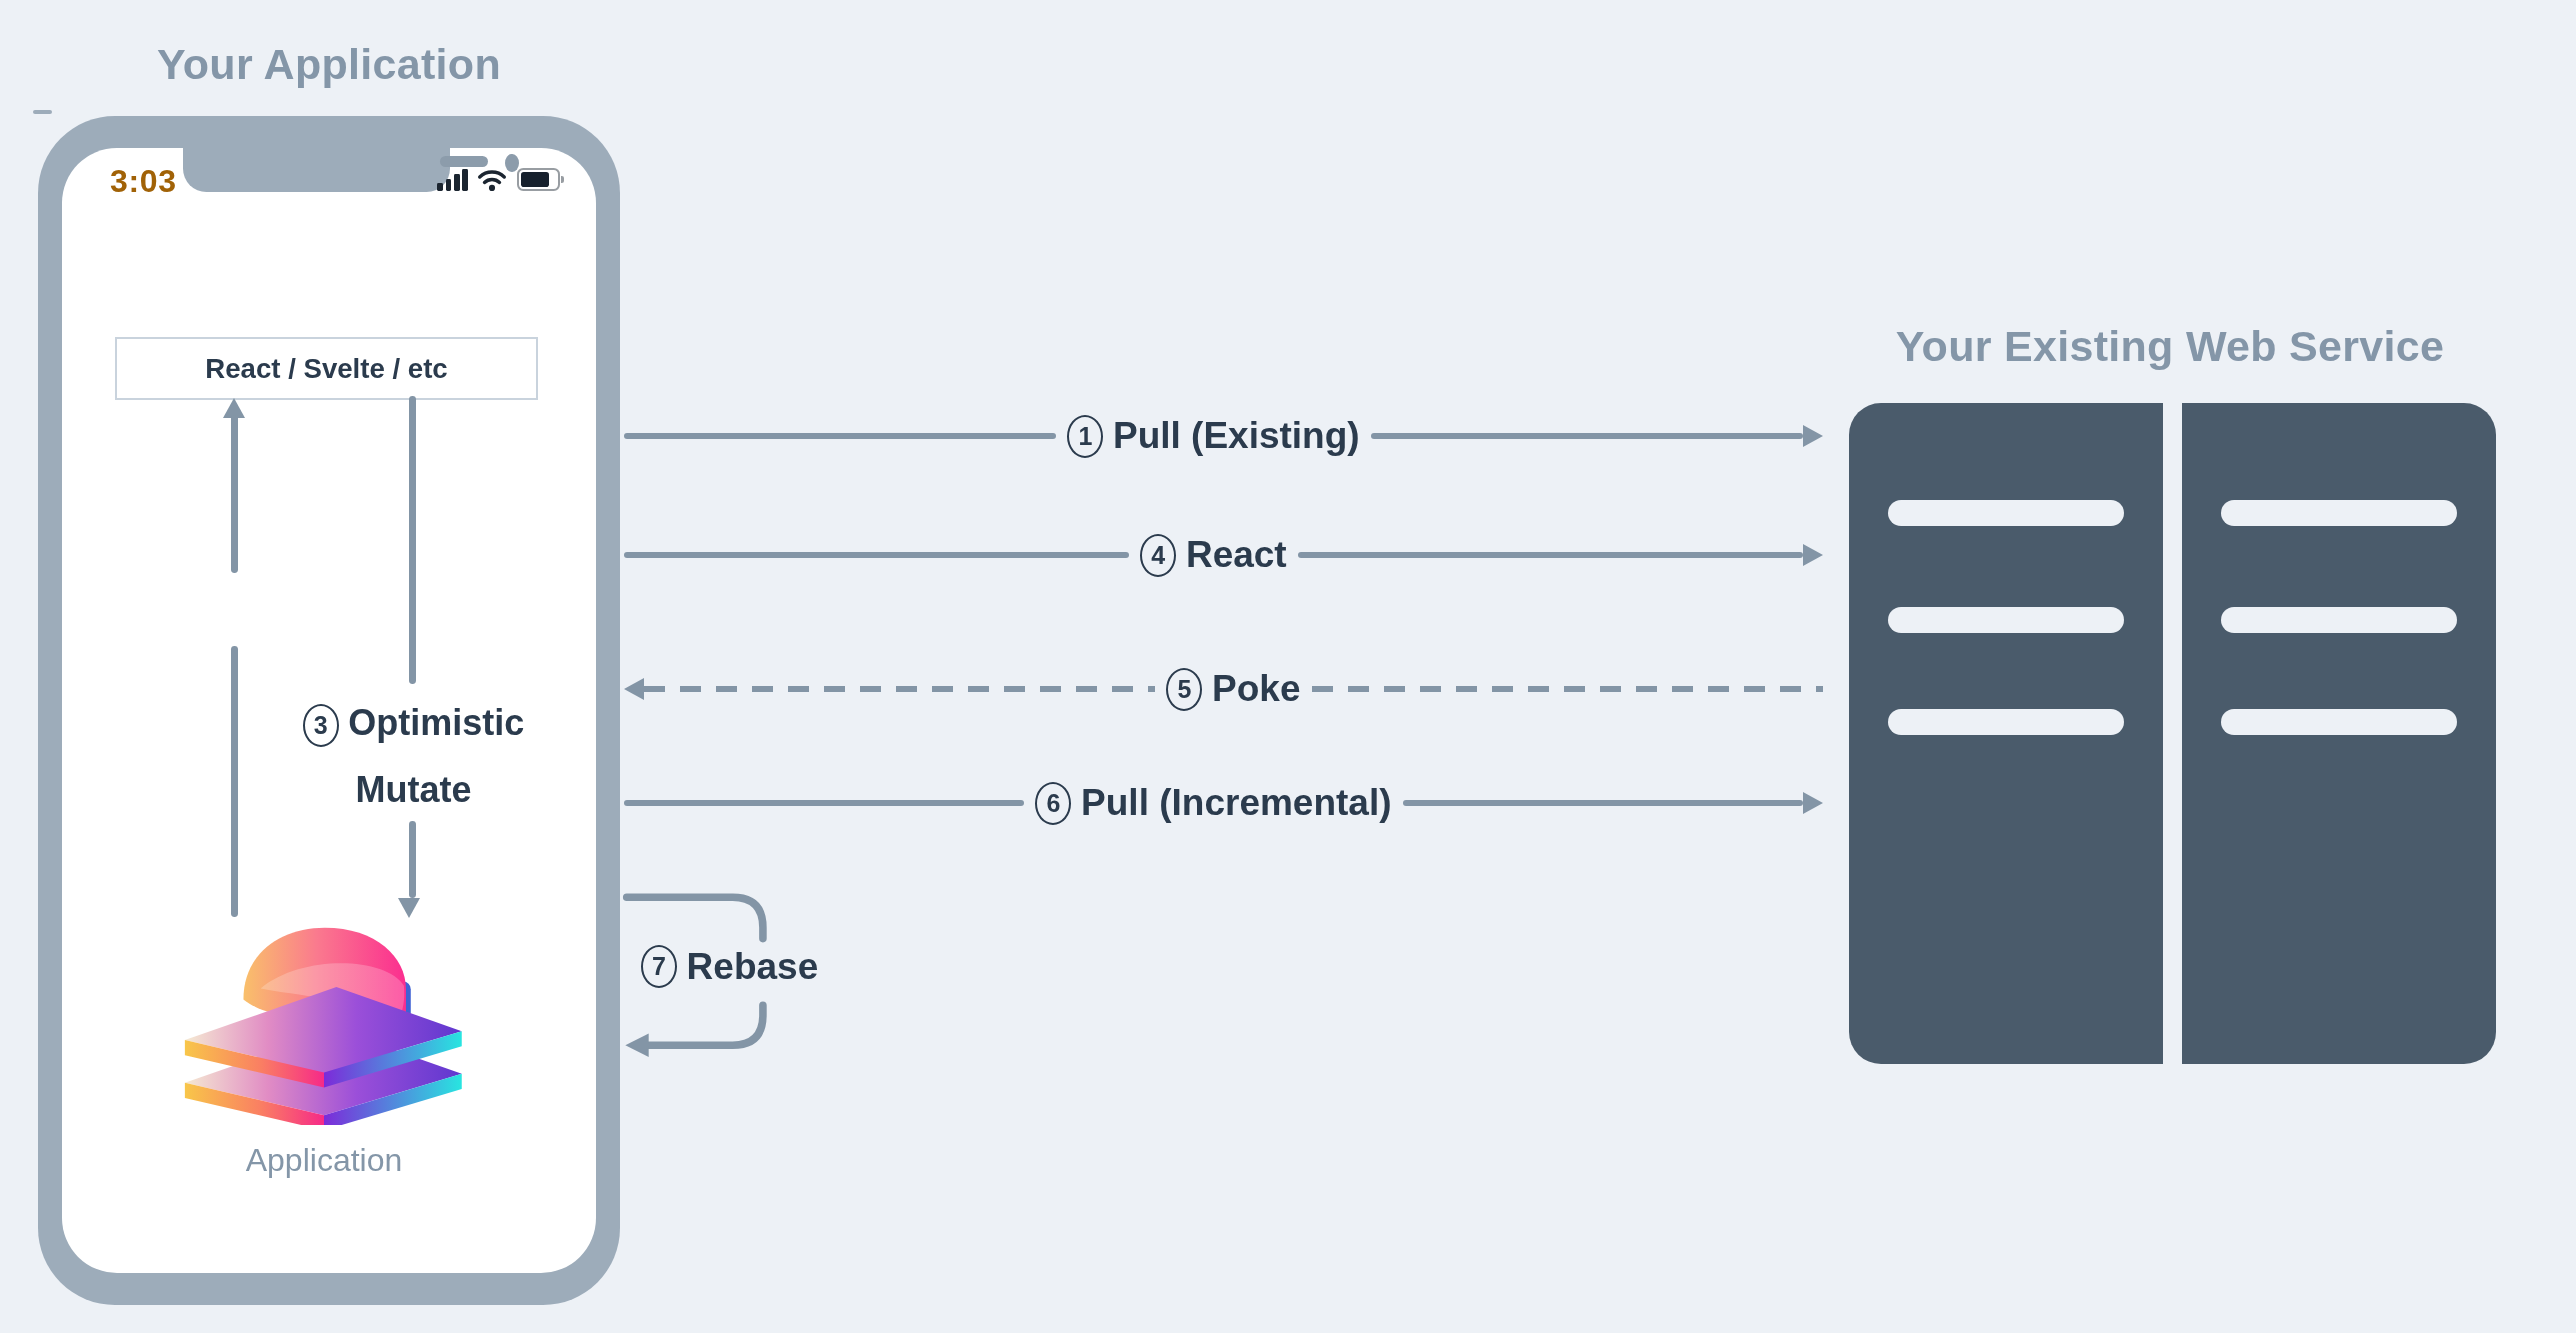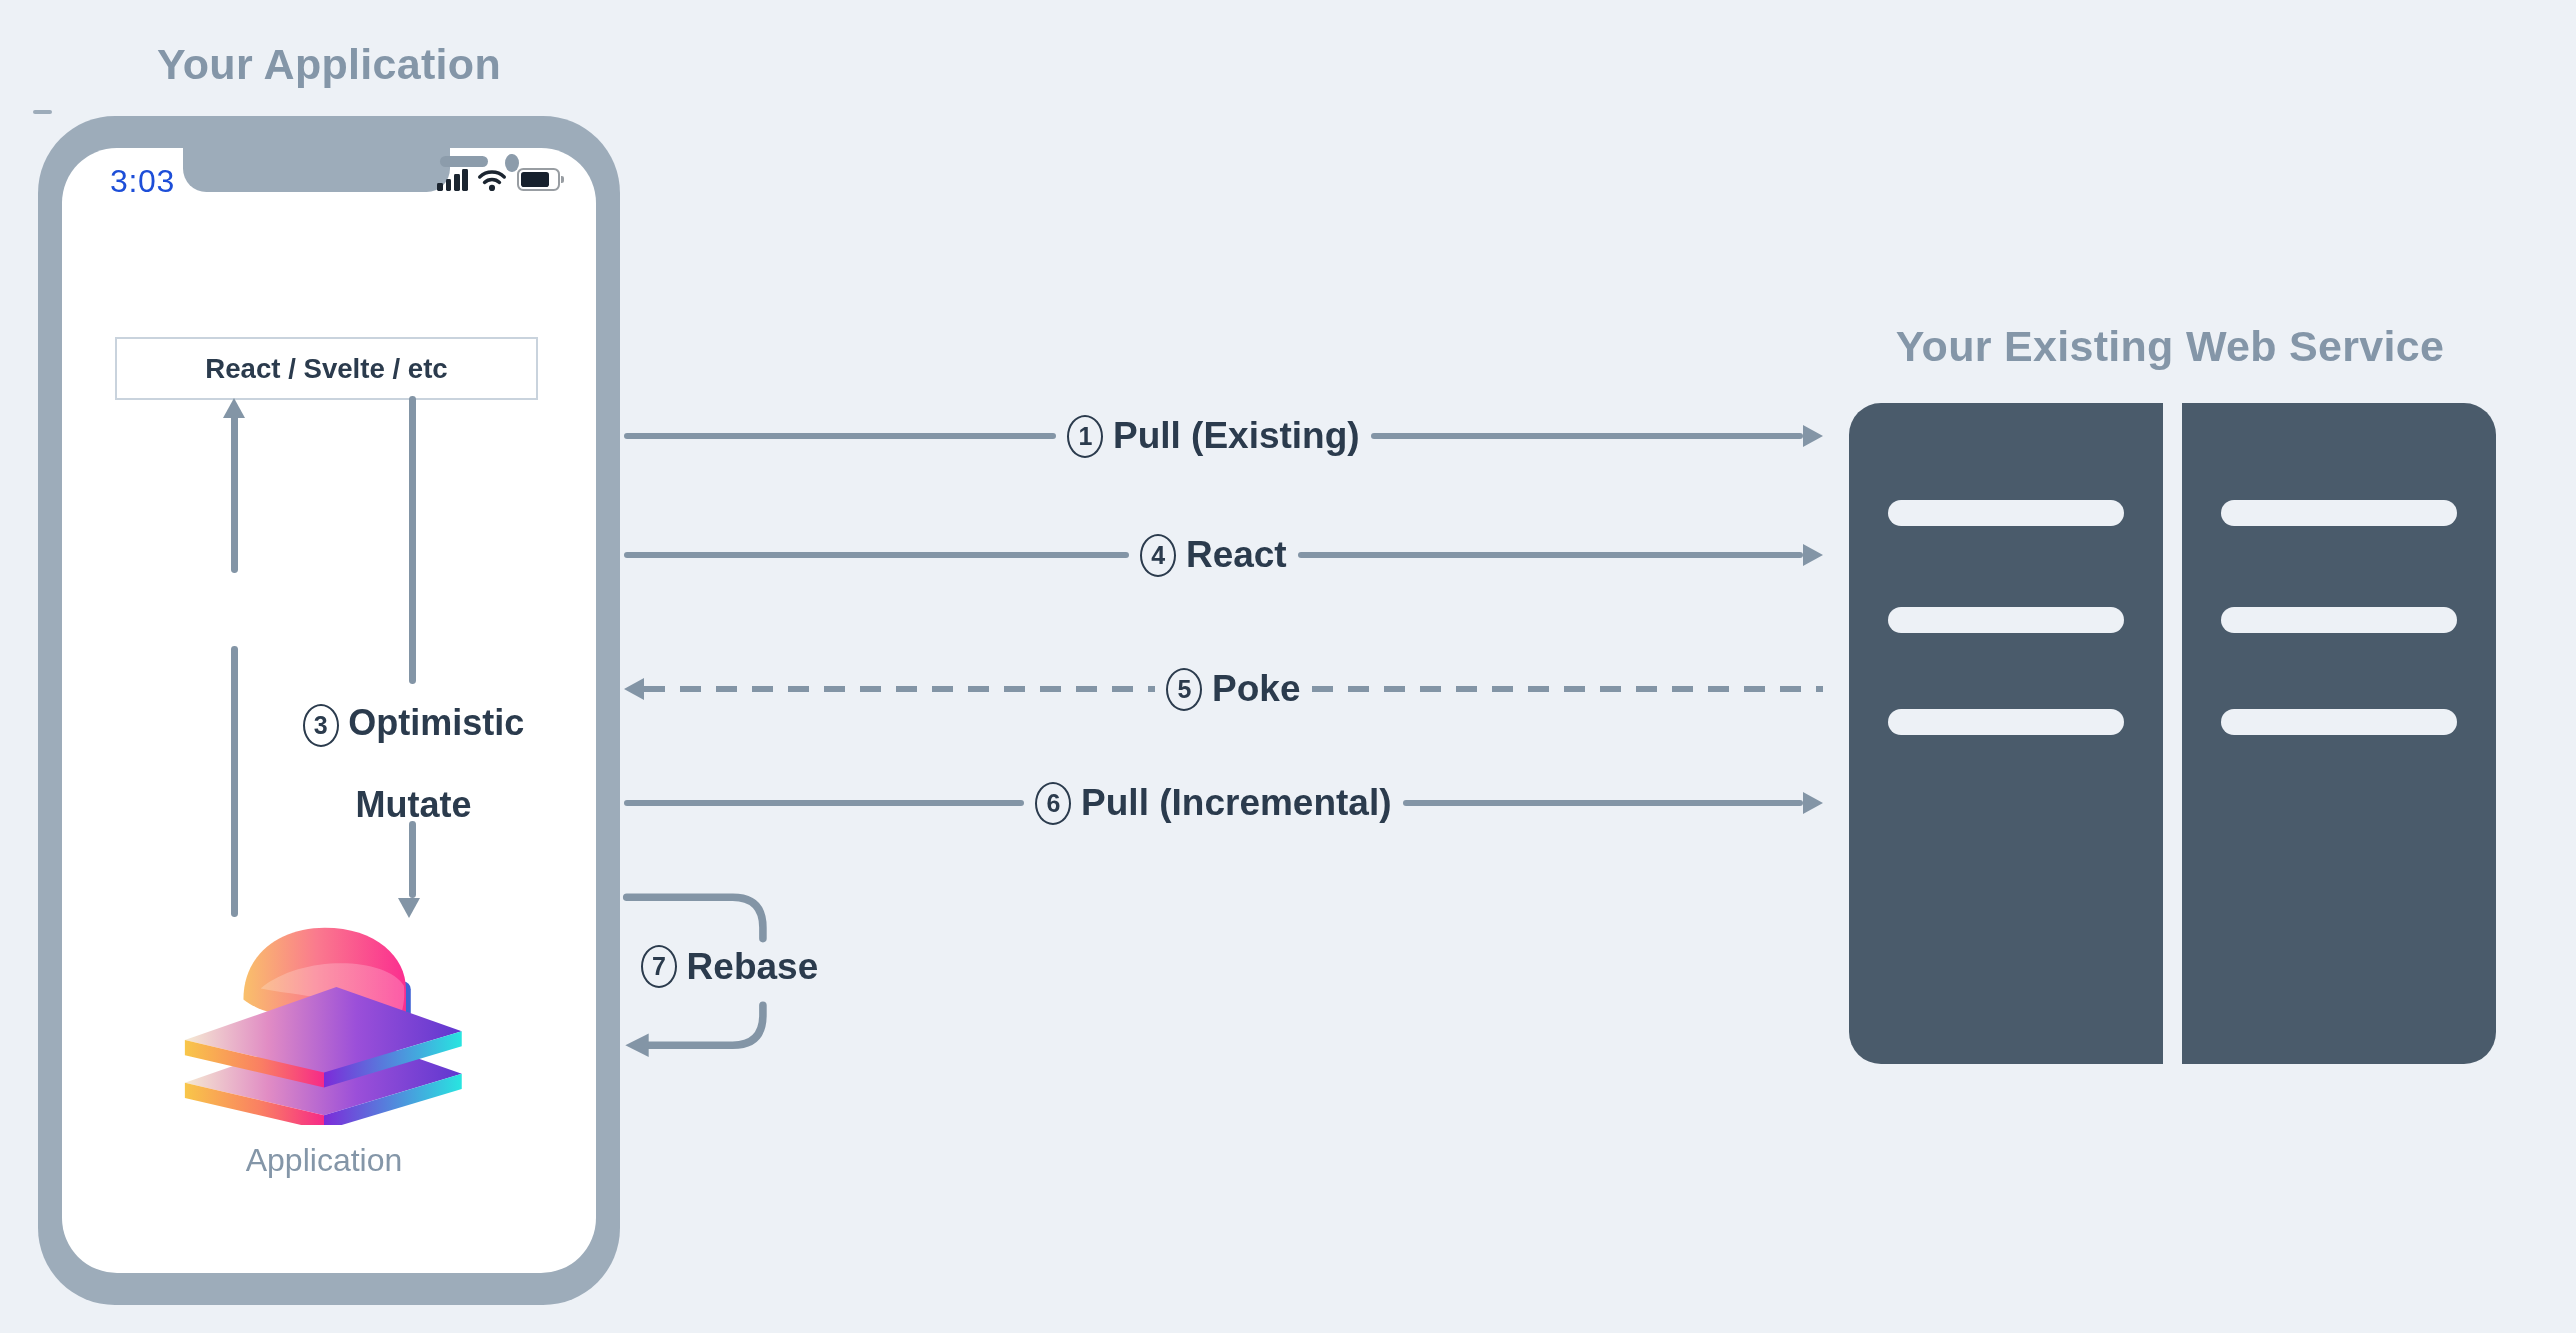--- a/index.html
+++ b/index.html
@@ -10,21 +10,21 @@
   .muted-title{position:absolute;color:#8496a8;font-size:43px;font-weight:600;text-align:center;letter-spacing:0.3px;}
   .app-title{left:38px;top:40px;width:582px;}
   .ws-title{left:1791px;top:322px;width:758px;}
 
   
   .phone{position:absolute;left:38px;top:116px;width:582px;height:1189px;background:#9dacba;border-radius:77px;}
   .screen{position:absolute;left:24px;top:32px;right:24px;bottom:32px;background:#ffffff;border-radius:55px;}
   .notch{position:absolute;left:121px;top:0;width:267px;height:44px;background:#9dacba;border-radius:0 0 23.4px 23.4px;}
   .speaker{position:absolute;left:257px;top:8.3px;width:48px;height:11px;border-radius:5.5px;background:#8c9cab;}
   .camera{position:absolute;left:322px;top:5.5px;width:13.8px;height:18.6px;border-radius:50%;background:#8c9cab;}
-  .time{position:absolute;left:48px;top:15px;font-size:32px;font-weight:normal;color:#1d4ed8;letter-spacing:0.7px;}
+  .time{position:absolute;left:48px;top:15px;font-size:32px;font-weight:bold;color:#a16207;letter-spacing:0.7px;}
   .status{position:absolute;right:36px;top:18px;display:flex;align-items:center;gap:9.6px;height:27.6px;}
   .sigbars{display:flex;align-items:flex-end;gap:2.8px;height:22px;}
   .sigbars i{display:block;width:5.5px;background:#1b2530;border-radius:1.4px;}
   .sigbars i:nth-child(1){height:7.6px;}
   .sigbars i:nth-child(2){height:11.7px;}
   .sigbars i:nth-child(3){height:16.5px;}
   .sigbars i:nth-child(4){height:21.4px;}
   .battery{position:relative;width:39px;height:19.3px;border:2.1px solid rgba(27,37,48,.45);border-radius:6.2px;}
   .battery b{position:absolute;left:2.1px;top:2.1px;bottom:2.1px;width:27.6px;background:#16202c;border-radius:2.8px;}
   .battery:after{content:"";position:absolute;right:-5.5px;top:5.5px;width:2.8px;height:6.9px;background:rgba(27,37,48,.45);border-radius:0 2.1px 2.1px 0;}
@@ -107,21 +107,21 @@
 
   <div class="ui-box">React / Svelte / etc</div>
 
   <div class="tri-up" style="left:223px;top:398px;"></div>
   <div class="vline" style="left:231px;top:415px;height:158px;"></div>
   <div class="vline" style="left:231px;top:646px;height:271px;"></div>
 
   <div class="vline" style="left:409px;top:396px;height:288px;"></div>
   <div class="inner-label" style="left:248px;top:702px;width:331px;">
     <div><span class="cnum">3</span><span>Optimistic</span></div>
-    <div style="margin-top:37px;">Mutate</div>
+    <div style="margin-top:22px;">Mutate</div>
   </div>
   <div class="vline" style="left:409px;top:821px;height:77px;"></div>
   <div class="tri-down" style="left:398px;top:898px;"></div>
 
   <svg class="logo" width="292" height="207" viewBox="0 0 424 300">
     <defs>
       <linearGradient id="gdrop" x1="0" y1="0" x2="1" y2="0">
         <stop offset="0" stop-color="#f9c06a"></stop>
           <stop offset="0.45" stop-color="#fa7a8e"></stop>
           <stop offset="1" stop-color="#fb2e8f"></stop>

